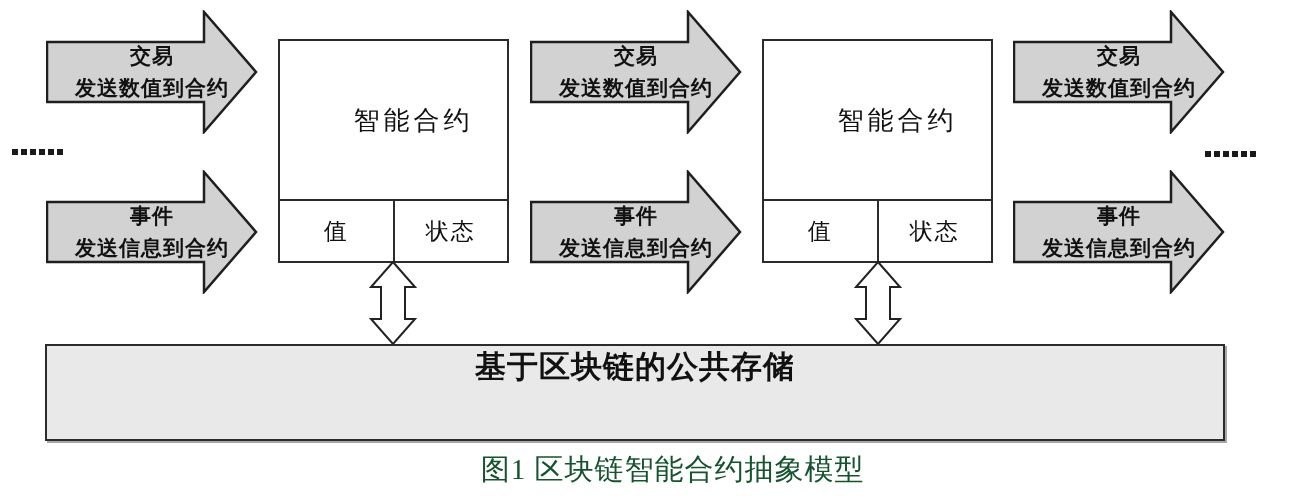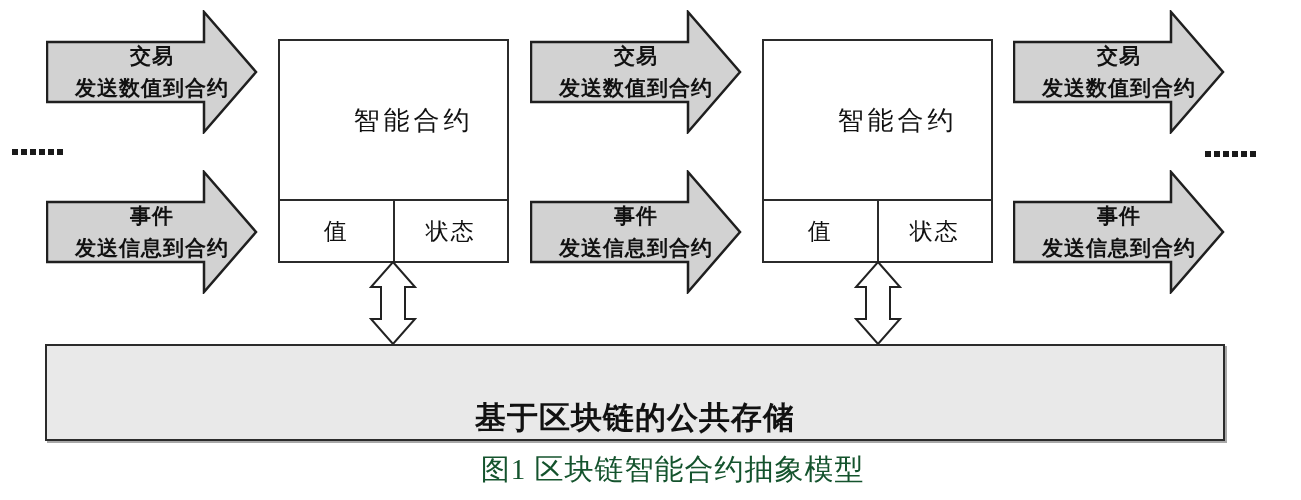--- a/index.html
+++ b/index.html
@@ -93,21 +93,21 @@
   .storage-bar {
     position: absolute;
     left: 45px;
     top: 344px;
     width: 1180px;
     height: 97px;
     background: #e9e9e9;
     border: 2px solid #2b2b2b;
     box-shadow: 2px 2px 0 #a8a8a8;
     display: flex;
-    align-items: flex-end;
+    align-items: flex-start;
     justify-content: center;
     font-size: 31px;
     font-weight: bold;
     letter-spacing: 1px;
   }
 
   
   .caption {
     position: absolute;
     left: 0;

